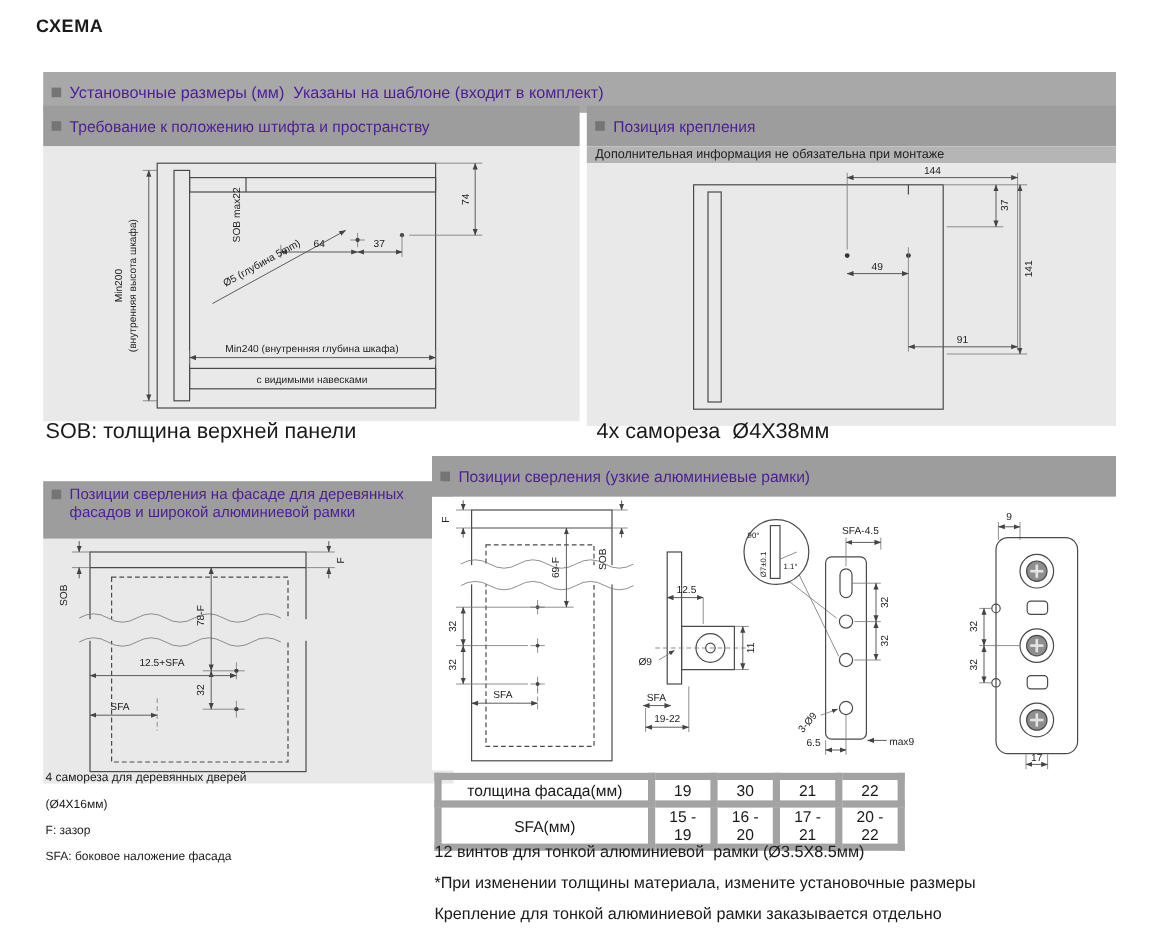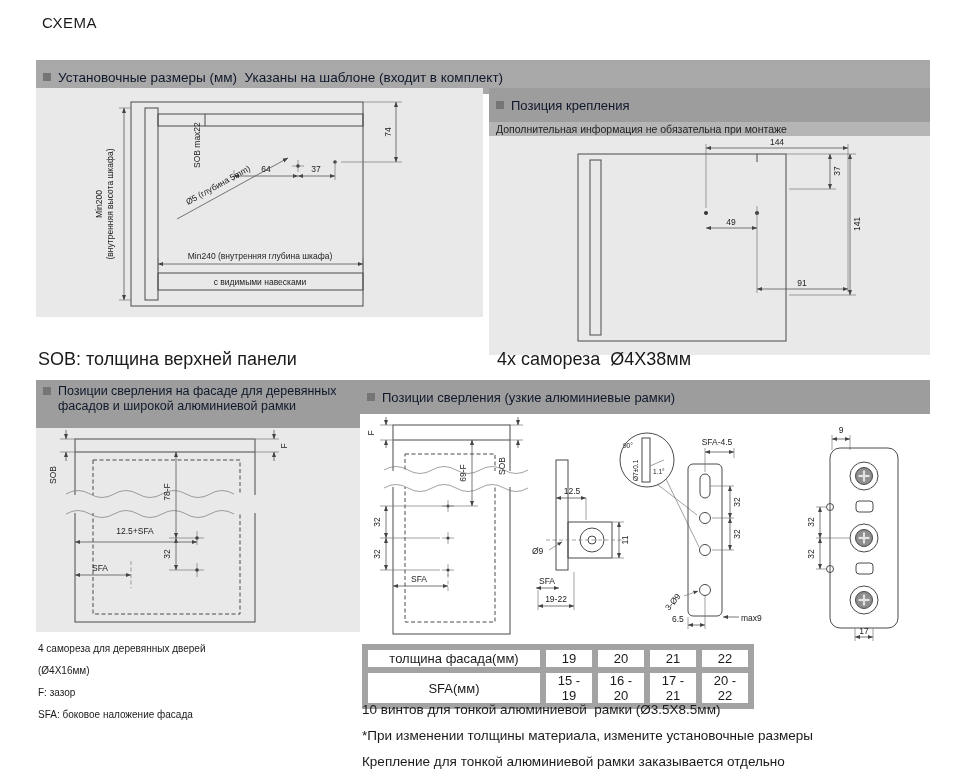--- a/index.html
+++ b/index.html
@@ -1,33 +1,33 @@
 <!DOCTYPE html>
 <html style="--header_bar: #a8a8a8; --panel_title: #9d9d9d; --subtitle_bar: #b5b5b5; --panel_body: #e9e9e9; --bullet: #757575; --text: #1a1a1a;"><head>
 <meta charset="utf-8">
 <style>
 *{margin:0;padding:0;box-sizing:border-box}
 body{background:#fff}
 #page{position:relative;width:966px;height:781px;background:#fff;font-family:"Liberation Sans",sans-serif;color:var(--text,#1a1a1a);overflow:hidden}
-#page-title{position:absolute;left:42px;top:14px;font-size:15px;font-weight:normal;letter-spacing:.5px}
-.bar{display:flex;align-items:center;gap:7px;padding:17px 7px;color:#0f172a}
+#page-title{position:absolute;left:30px;top:14px;font-size:15px;font-weight:bold;letter-spacing:.5px}
+.bar{display:flex;align-items:center;gap:7px;padding:17px 7px;color:#4c1d95}
 .bullet{width:8px;height:8px;background:var(--bullet,#757575);flex:0 0 auto}
 .pre{white-space:pre}
 #main-bar{position:absolute;left:36px;top:60px;width:894px;height:26px;background:var(--header_bar,#a8a8a8);font-size:13.5px}
 .panel{position:absolute}
 .title-bar{background:var(--panel_title,#9d9d9d);font-size:13px}
 .body{background:var(--panel_body,#e9e9e9)}
 #panel-pin{left:36px;top:88px;width:447px;height:253px}
 #panel-pin .title-bar{height:24px}
 #panel-pin .body{height:229px}
 #panel-mount{left:489px;top:88px;width:441px;height:253px}
 #panel-mount .title-bar{height:16px}
 #panel-mount .subtitle{height:14px;background:var(--subtitle_bar,#b5b5b5);font-size:10.5px;display:flex;align-items:center;padding:0 7px;color:#222}
 #panel-mount .body{height:219px}
-#panel-facade{left:36px;top:380px;width:342px;height:252px}
+#panel-facade{left:36px;top:401px;width:342px;height:252px}
 #panel-facade .title-bar{height:48px;align-items:flex-start;padding-top:4px;line-height:1.18;font-size:12.5px}
 #panel-facade .title-bar .bullet{margin-top:3px}
 #panel-facade .body{height:204px}
 #panel-narrow{left:360px;top:380px;width:570px;height:252px}
 #panel-narrow .title-bar{height:24px}
 #panel-narrow .body{height:228px;background:#fff}
 .caption{position:absolute;font-size:18px}
 #cap-sob{left:38px;top:349px}
 #cap-screws{left:497px;top:349px}
 #left-notes{position:absolute;left:38px;top:638px;font-size:10px;line-height:22px}
@@ -51,20 +51,24 @@
 <div id="page">
 
   <div id="page-title">СХЕМА</div>
 
   <div id="main-bar" class="bar">
     <span class="bullet"></span>
     <span class="pre">Установочные размеры (мм)  Указаны на шаблоне (входит в комплект)</span>
   </div>
 
   <section id="panel-pin" class="panel">
+    <div class="bar title-bar">
+      <span class="bullet"></span>
+      <span>Требование к положению штифта и пространству</span>
+    </div>
     <div class="body">
       <svg viewBox="0 0 447 229" width="447" height="229">
         <defs>
           <marker id="ar1" viewBox="0 0 10 10" refX="9.5" refY="5" markerWidth="7" markerHeight="7" orient="auto-start-reverse">
             <path d="M0,1.2 L10,5 L0,8.8 z" fill="#444"></path>
           </marker>
         </defs>
         <g>
           <rect x="95" y="14" width="232" height="204" class="ln"></rect>
           <rect x="109" y="20" width="13" height="192" class="ln"></rect>
@@ -369,33 +373,33 @@
     <div>(Ø4X16мм)</div>
     <div>F: зазор</div>
     <div>SFA: боковое наложение фасада</div>
   </div>
 
   <table id="sfa-table">
     <tbody>
       <tr>
         <td>толщина фасада(мм)</td>
         <td>19</td>
-        <td>20</td>
+        <td>30</td>
         <td>21</td>
         <td>22</td>
       </tr>
       <tr>
         <td>SFA(мм)</td>
         <td>15 - 19</td>
         <td>16 - 20</td>
         <td>17 - 21</td>
         <td>20 - 22</td>
       </tr>
     </tbody>
   </table>
 
   <div id="right-notes">
-    <div class="pre">10 винтов для тонкой алюминиевой  рамки (Ø3.5X8.5мм)</div>
+    <div class="pre">12 винтов для тонкой алюминиевой  рамки (Ø3.5X8.5мм)</div>
     <div>*При изменении толщины материала, измените установочные размеры</div>
     <div>Крепление для тонкой алюминиевой рамки заказывается отдельно</div>
   </div>
 
 </div>
 
 </body></html>

